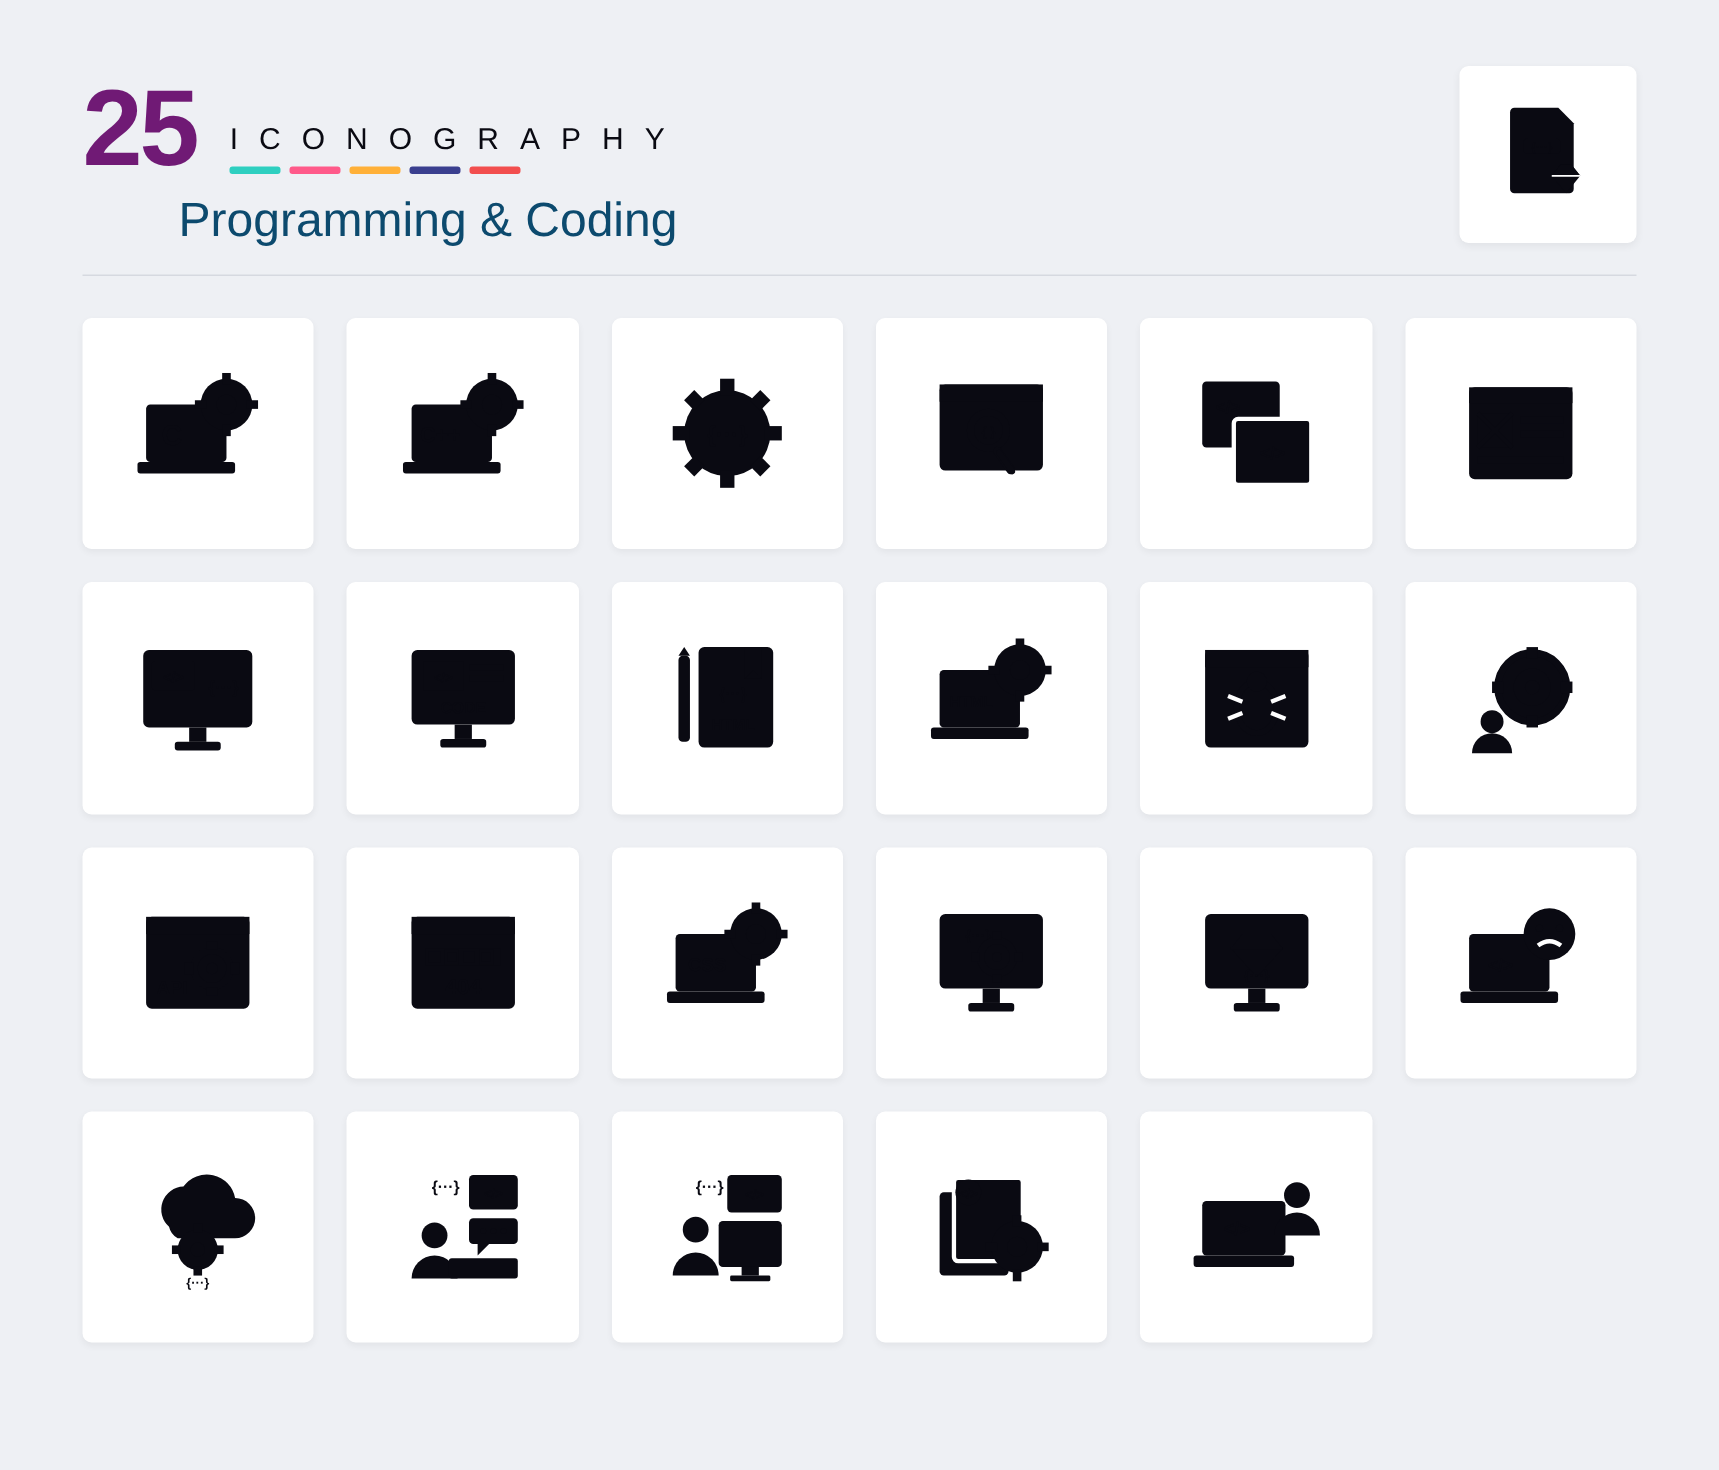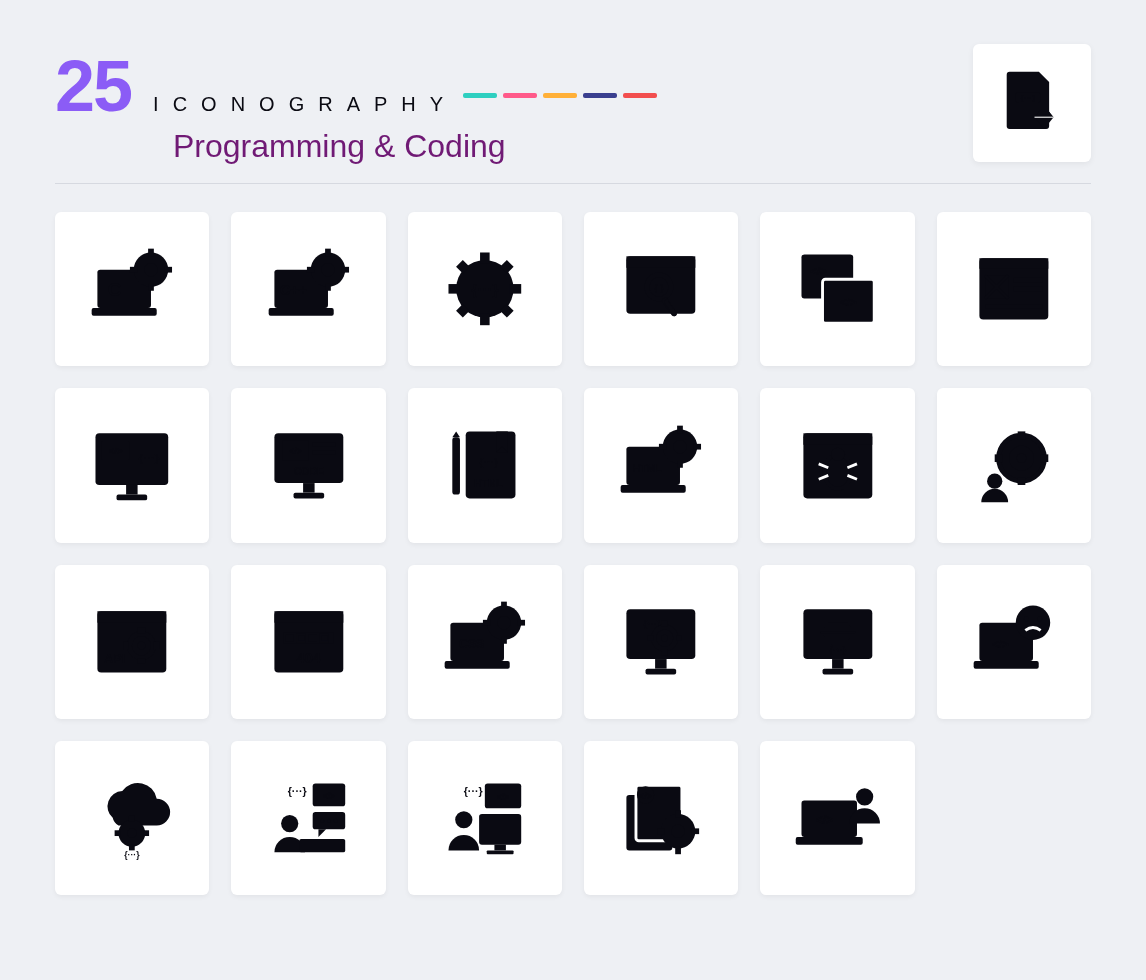--- a/index.html
+++ b/index.html
@@ -5,26 +5,26 @@
   * { box-sizing: border-box; margin: 0; padding: 0; }
   body {
     background: #eef0f4;
     font-family: Arial, Helvetica, sans-serif;
     width: 1146px;
     height: 980px;
     padding: 50px 55px 40px 55px;
   }
   .header { position: relative; margin-bottom: 28px; }
   .header-top { display: flex; align-items: flex-end; gap: 22px; margin-bottom: 10px; }
-  .num { font-size: 72px; font-weight: 900; color: #8b5cf6; line-height: 1; letter-spacing: -2px; }
-  .iconography-wrap { display: flex; gap: 6px; padding-bottom: 6px; }
+  .num { font-size: 72px; font-weight: 900; color: #701a75; line-height: 1; letter-spacing: -2px; }
+  .iconography-wrap { display: flex; flex-direction: column; gap: 6px; padding-bottom: 6px; }
   .iconography { font-size: 20px; letter-spacing: 14px; color: #0a0a12; font-weight: 400; }
   .bars { display: flex; gap: 6px; }
   .bar { height: 5px; width: 34px; border-radius: 2px; }
-  .subtitle { font-size: 32px; color: #701a75; font-weight: 400; margin-left: 118px; margin-top: -4px; }
+  .subtitle { font-size: 32px; color: #0c4a6e; font-weight: 400; margin-left: 64px; margin-top: -4px; }
   .divider { border: none; border-top: 1px solid #d6d9e0; margin-top: 18px; }
   .feature-card {
     position: absolute; right: 0; top: -6px;
     width: 118px; height: 118px; background: #fff; border-radius: 6px;
     display: flex; align-items: center; justify-content: center;
     box-shadow: 0 2px 6px rgba(0,0,0,0.06);
   }
   .grid {
     display: grid;
     grid-template-columns: repeat(6, 1fr);

